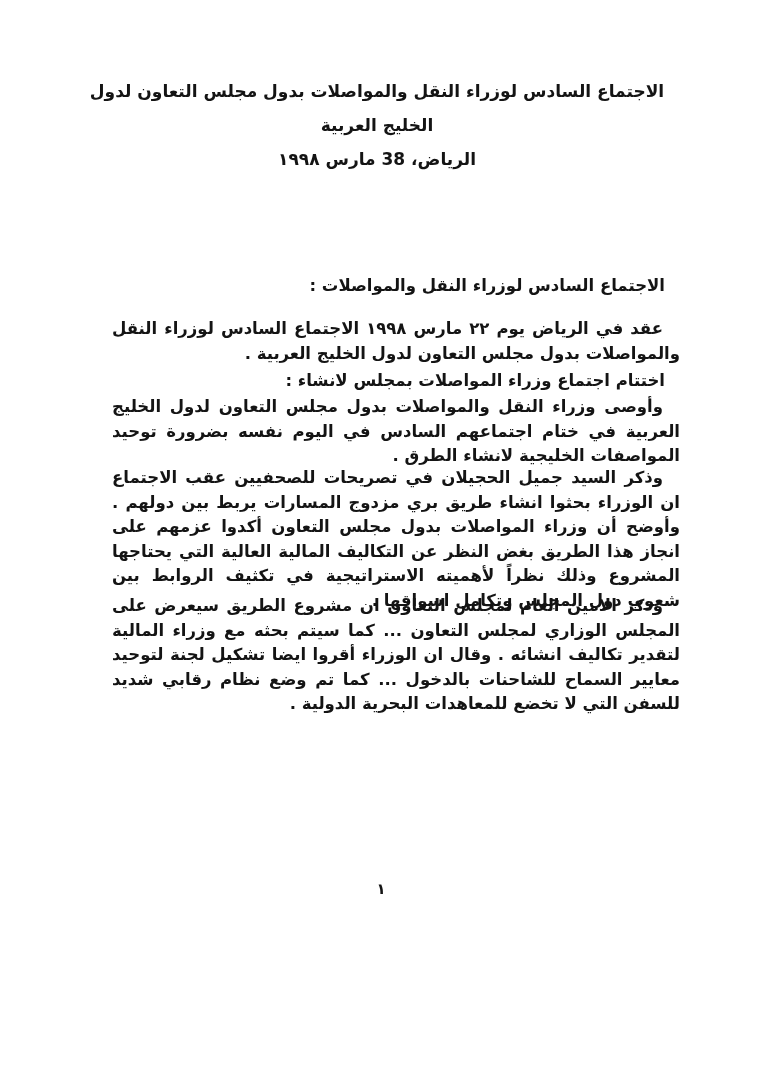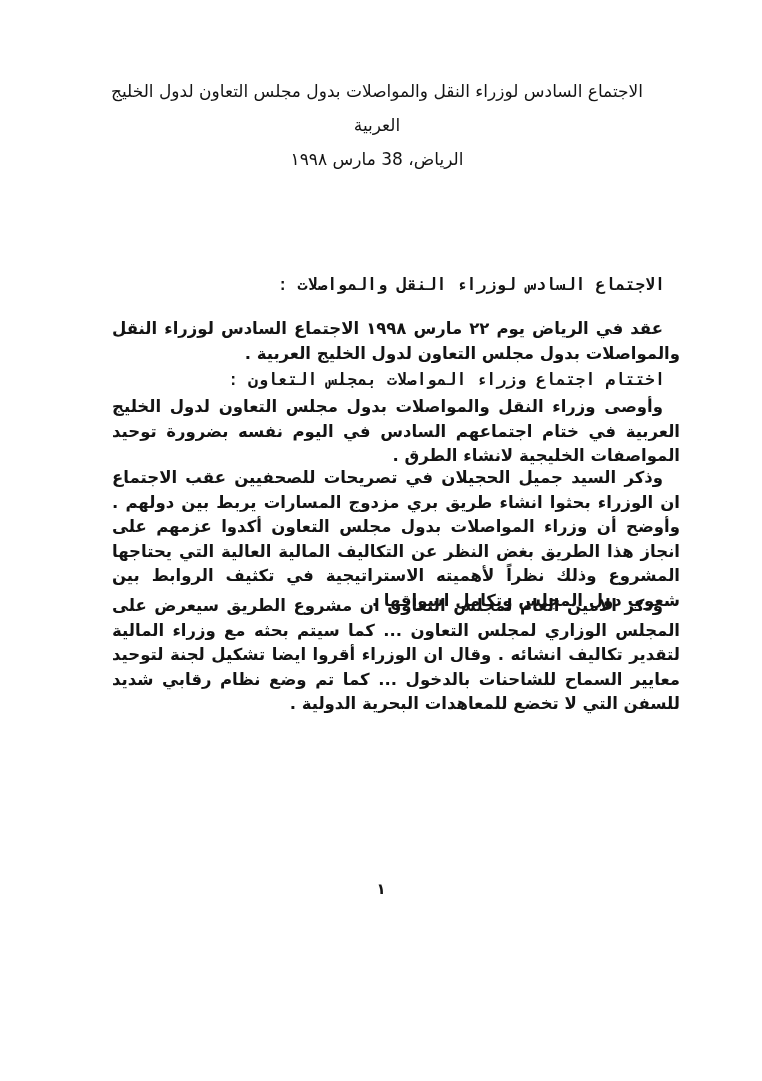--- a/index.html
+++ b/index.html
@@ -17,37 +17,36 @@
     font-family: "DejaVu Sans", "Liberation Sans", sans-serif;
     color: #141414;
   }
   .doc-title {
     position: absolute;
     top: 74px;
     left: 88px;
     width: 578px;
     direction: rtl;
     text-align: center;
-    font-weight: 400;
+    font-weight: 700;
     font-size: 17px;
     line-height: 34px;
   }
   .doc-title .title-line {
     display: block;
   }
   .section-heading {
     position: absolute;
     left: 97px;
     width: 568px;
     direction: rtl;
     text-align: right;
     font-weight: 700;
     font-size: 16.5px;
     line-height: 23px;
-    font-family: Liberation Mono, monospace;
   }
   .heading-1 { top: 274px; }
   .heading-2 { top: 369px; }
   .body-par {
     position: absolute;
     left: 97px;
     width: 568px;
     direction: rtl;
     text-align: justify;
     text-justify: inter-word;
@@ -79,21 +78,21 @@
 
   <div class="doc-title">
     <span class="title-line">الاجتماع السادس لوزراء النقل والمواصلات بدول مجلس التعاون لدول الخليج العربية</span>
     <span class="title-line">الرياض، 38 مارس ١٩٩٨</span>
   </div>
 
   <div class="section-heading heading-1">الاجتماع السادس لوزراء النقل والمواصلات :</div>
 
   <p class="body-par par-1">عقد في الرياض يوم ٢٢ مارس ١٩٩٨ الاجتماع السادس لوزراء النقل والمواصلات بدول مجلس التعاون لدول الخليج العربية .</p>
 
-  <div class="section-heading heading-2">اختتام اجتماع وزراء المواصلات بمجلس التعاون :</div>
+  <div class="section-heading heading-2">اختتام اجتماع وزراء المواصلات بمجلس لانشاء :</div>
 
   <p class="body-par par-2">وأوصى وزراء النقل والمواصلات بدول مجلس التعاون لدول الخليج العربية في ختام اجتماعهم السادس في اليوم نفسه بضرورة توحيد المواصفات الخليجية لانشاء الطرق .</p>
 
   <p class="body-par par-4">وذكر الامين العام لمجلس التعاون ان مشروع الطريق سيعرض على المجلس الوزاري لمجلس التعاون ... كما سيتم بحثه مع وزراء المالية لتقدير تكاليف انشائه . وقال ان الوزراء أقروا ايضا تشكيل لجنة لتوحيد معايير السماح للشاحنات بالدخول ... كما تم وضع نظام رقابي شديد للسفن التي لا تخضع للمعاهدات البحرية الدولية .</p>
 
   <p class="body-par par-3">وذكر السيد جميل الحجيلان في تصريحات للصحفيين عقب الاجتماع ان الوزراء بحثوا انشاء طريق بري مزدوج المسارات يربط بين دولهم . وأوضح أن وزراء المواصلات بدول مجلس التعاون أكدوا عزمهم على انجاز هذا الطريق بغض النظر عن التكاليف المالية العالية التي يحتاجها المشروع وذلك نظراً لأهميته الاستراتيجية في تكثيف الروابط بين شعوب دول المجلس وتكامل اسواقها .</p>
 
   <div class="page-number">١</div>
 
 </div>

